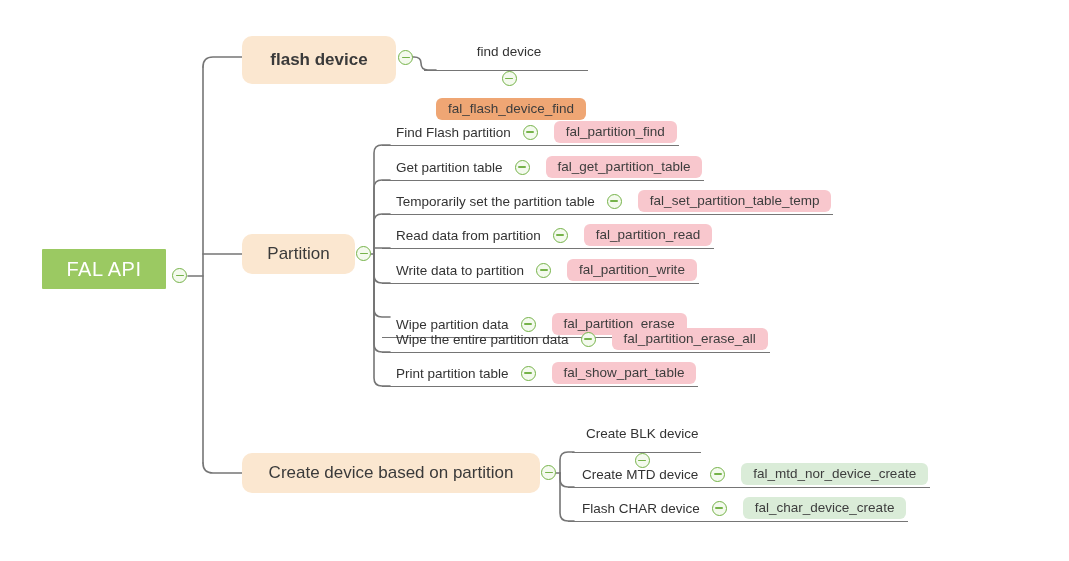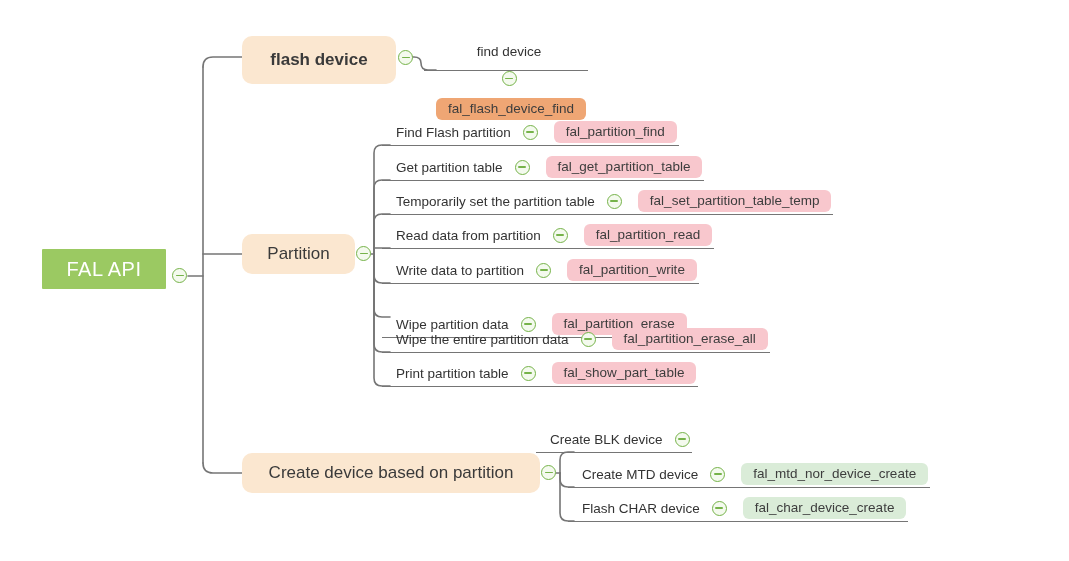--- a/index.html
+++ b/index.html
@@ -112,21 +112,21 @@
     <span class="label">Wipe the entire partition data</span>
     <span class="minus"></span>
     <span class="func pink">fal_partition_erase_all</span>
   </div>
   <div class="row" style="left:382px;top:360px;">
     <span class="label">Print partition table</span>
     <span class="minus"></span>
     <span class="func pink">fal_show_part_table</span>
   </div>
 
-  <div class="row" style="left:536px;top:426px;">
+  <div class="row" style="left:572px;top:426px;flex-direction:column;">
     <span class="label">Create BLK device</span>
     <span class="minus"></span>
   </div>
   <div class="row" style="left:568px;top:461px;">
     <span class="label">Create MTD device</span>
     <span class="minus"></span>
     <span class="func green">fal_mtd_nor_device_create</span>
   </div>
   <div class="row" style="left:568px;top:495px;">
     <span class="label">Flash CHAR device</span>

